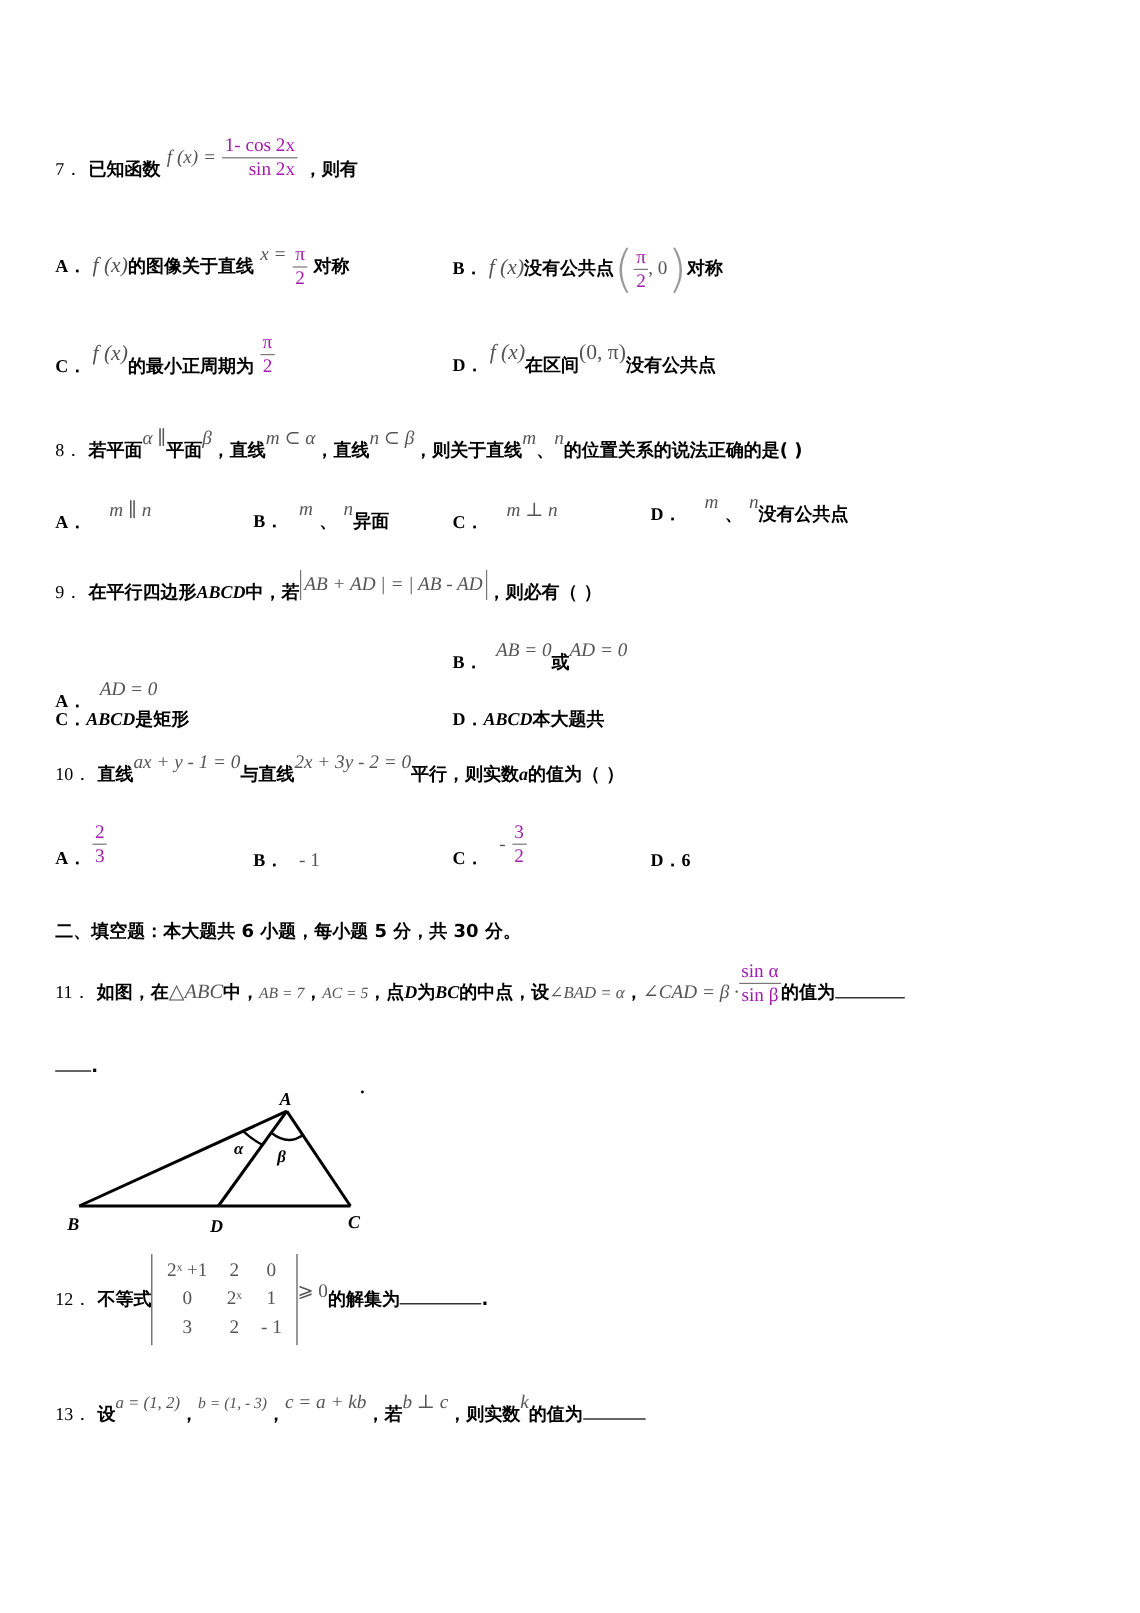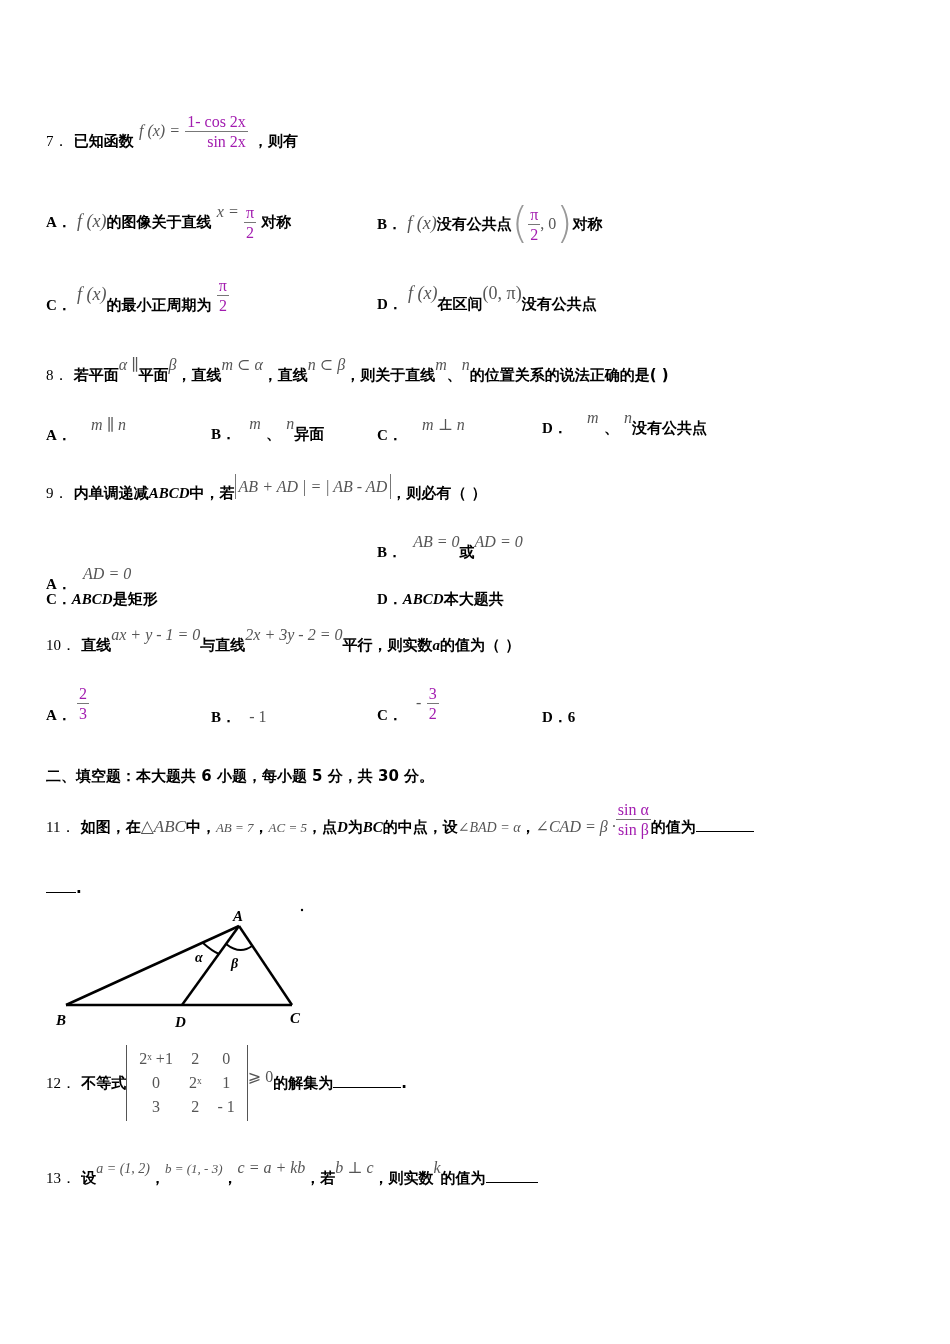--- a/index.html
+++ b/index.html
@@ -76,21 +76,21 @@
   <span class="lbl">C．</span>
   <span class="m up" style="margin-left:14px;">m ⊥ n</span>
 </div>
 <div class="opt" style="left:542px;top:419px;">
   <span class="lbl">D．</span>
   <span class="m up" style="margin-left:14px;">m</span> <span>、</span> <span class="m up">n</span><span>没有公共点</span>
 </div>
 
 <div class="line" style="top:484px;">
   <span class="num">9．</span>
-  <span>内单调递减</span><span class="bi">ABCD</span><span>中，若</span><span class="m" style="border-left:1px solid #777;border-right:1px solid #777;padding:4px 3px;position:relative;top:-6px;">AB + AD | = | AB -  AD</span><span>，则必有（       ）</span>
+  <span>在平行四边形</span><span class="bi">ABCD</span><span>中，若</span><span class="m" style="border-left:1px solid #777;border-right:1px solid #777;padding:4px 3px;position:relative;top:-6px;">AB + AD | = | AB -  AD</span><span>，则必有（       ）</span>
 </div>
 <div class="opt" style="left:46px;top:575px;">
   <span class="lbl">A．</span>
   <span class="m up" style="margin-left:6px;">AD = 0</span>
 </div>
 <div class="opt" style="left:377px;top:543px;">
   <span class="lbl">B．</span>
   <span class="m up" style="margin-left:6px;">AB = 0</span><span>或</span><span class="m up">AD = 0</span>
 </div>
 <div class="opt" style="left:46px;top:590px;">

